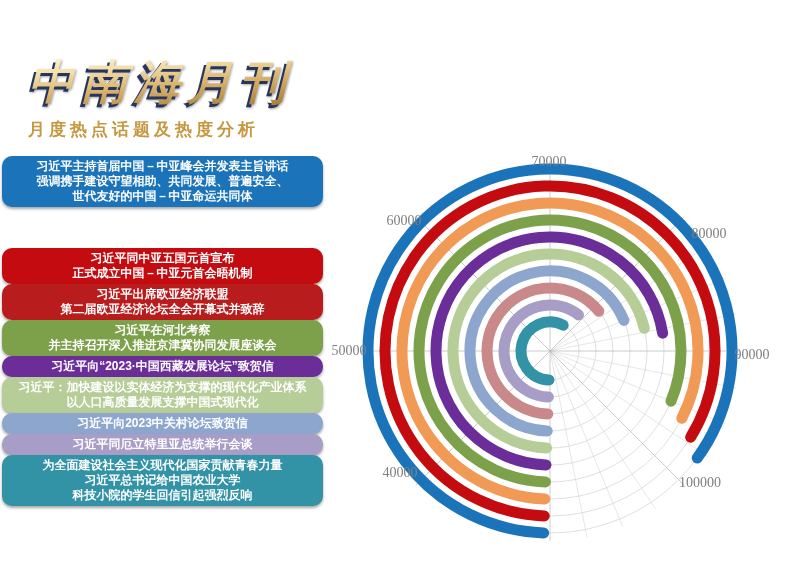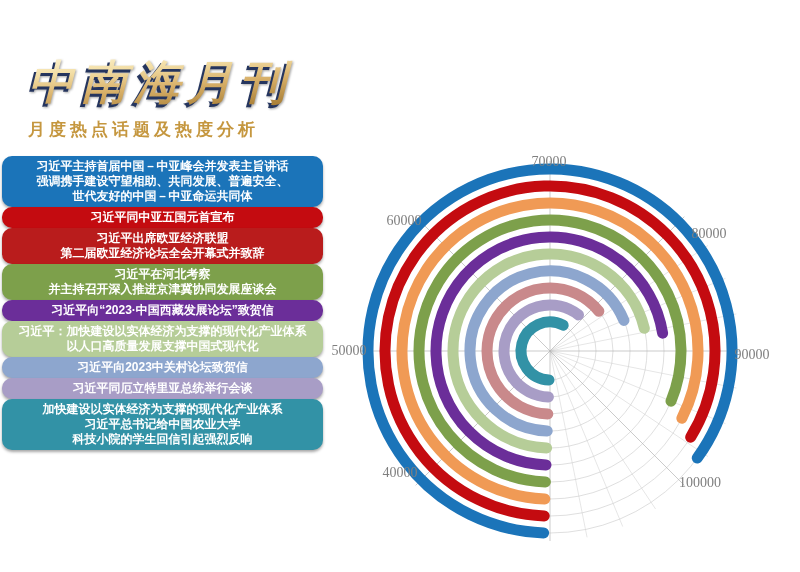--- a/index.html
+++ b/index.html
@@ -50,22 +50,23 @@
     <div class="main-title">中南海月刊</div>
     <div class="sub-title">月度热点话题及热度分析</div>
   </div>
 
   <div class="topic-list">
       <div class="topic-bar" style="background: rgb(27, 116, 185);">
         <div class="topic-line">习近平主持首届中国－中亚峰会并发表主旨讲话</div>
         <div class="topic-line">强调携手建设守望相助、共同发展、普遍安全、</div>
         <div class="topic-line">世代友好的中国－中亚命运共同体</div>
       </div>
-      <div class="topic-bar" style="background: rgb(196, 11, 16);">
+      <div class="topic-bar" style="background: rgb(196, 11, 16); margin-top: 41px;">
         <div class="topic-line">习近平同中亚五国元首宣布</div>
+        <div class="topic-line">正式成立中国－中亚元首会晤机制</div>
       </div>
       <div class="topic-bar" style="background: #b91c1c;">
         <div class="topic-line">习近平出席欧亚经济联盟</div>
         <div class="topic-line">第二届欧亚经济论坛全会开幕式并致辞</div>
       </div>
       <div class="topic-bar" style="background: rgb(125, 160, 75);">
         <div class="topic-line">习近平在河北考察</div>
         <div class="topic-line">并主持召开深入推进京津冀协同发展座谈会</div>
       </div>
       <div class="topic-bar" style="background: rgb(107, 46, 153);">
@@ -75,21 +76,21 @@
         <div class="topic-line">习近平：加快建设以实体经济为支撑的现代化产业体系</div>
         <div class="topic-line">以人口高质量发展支撑中国式现代化</div>
       </div>
       <div class="topic-bar" style="background: rgb(141, 166, 206);">
         <div class="topic-line">习近平向2023中关村论坛致贺信</div>
       </div>
       <div class="topic-bar" style="background: rgb(168, 157, 198);">
         <div class="topic-line">习近平同厄立特里亚总统举行会谈</div>
       </div>
       <div class="topic-bar" style="background: rgb(50, 146, 166);">
-        <div class="topic-line">加快建设以实体经济为支撑的现代化产业体系</div>
+        <div class="topic-line">为全面建设社会主义现代化国家贡献青春力量</div>
         <div class="topic-line">习近平总书记给中国农业大学</div>
         <div class="topic-line">科技小院的学生回信引起强烈反响</div>
       </div>
     </div>
 
   <svg class="chart-svg" width="800" height="572" viewBox="0 0 800 572">
       <circle cx="550" cy="351" r="182" fill="none" stroke="#c9c9c9" stroke-width="0.6"></circle>
       <circle cx="550" cy="351" r="165" fill="none" stroke="#c9c9c9" stroke-width="0.6"></circle>
       <circle cx="550" cy="351" r="148" fill="none" stroke="#c9c9c9" stroke-width="0.6"></circle>
       <circle cx="550" cy="351" r="131" fill="none" stroke="#c9c9c9" stroke-width="0.6"></circle>

